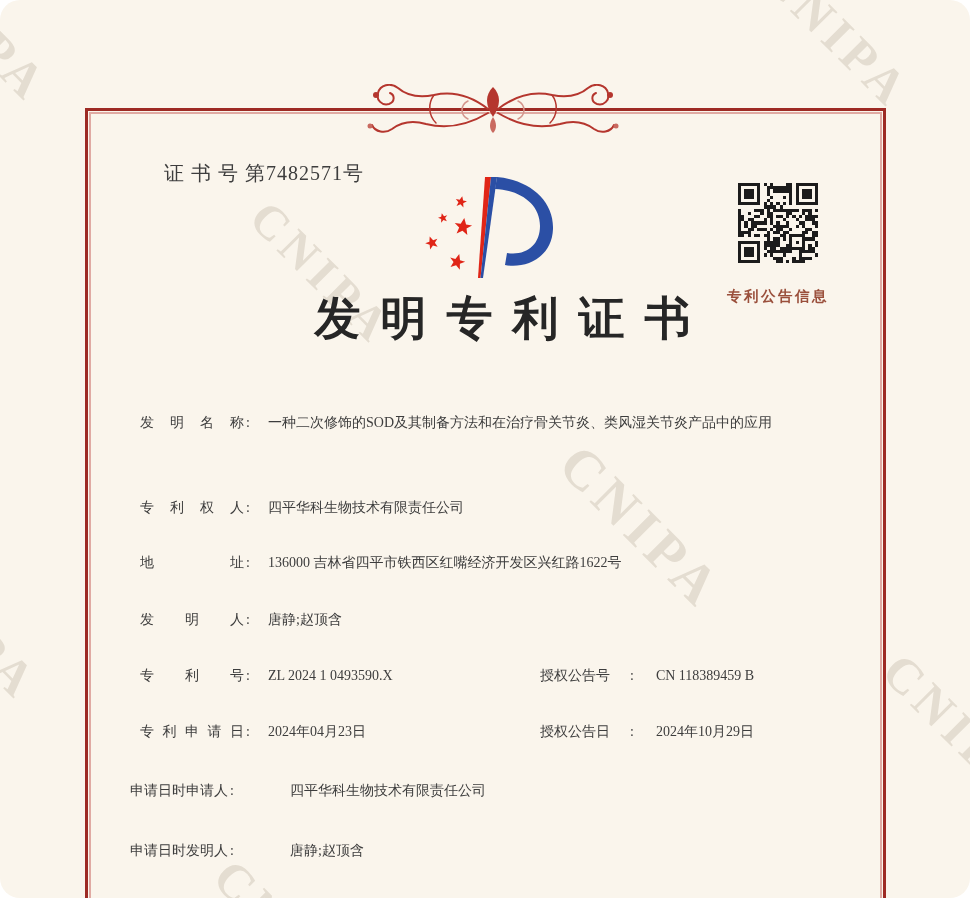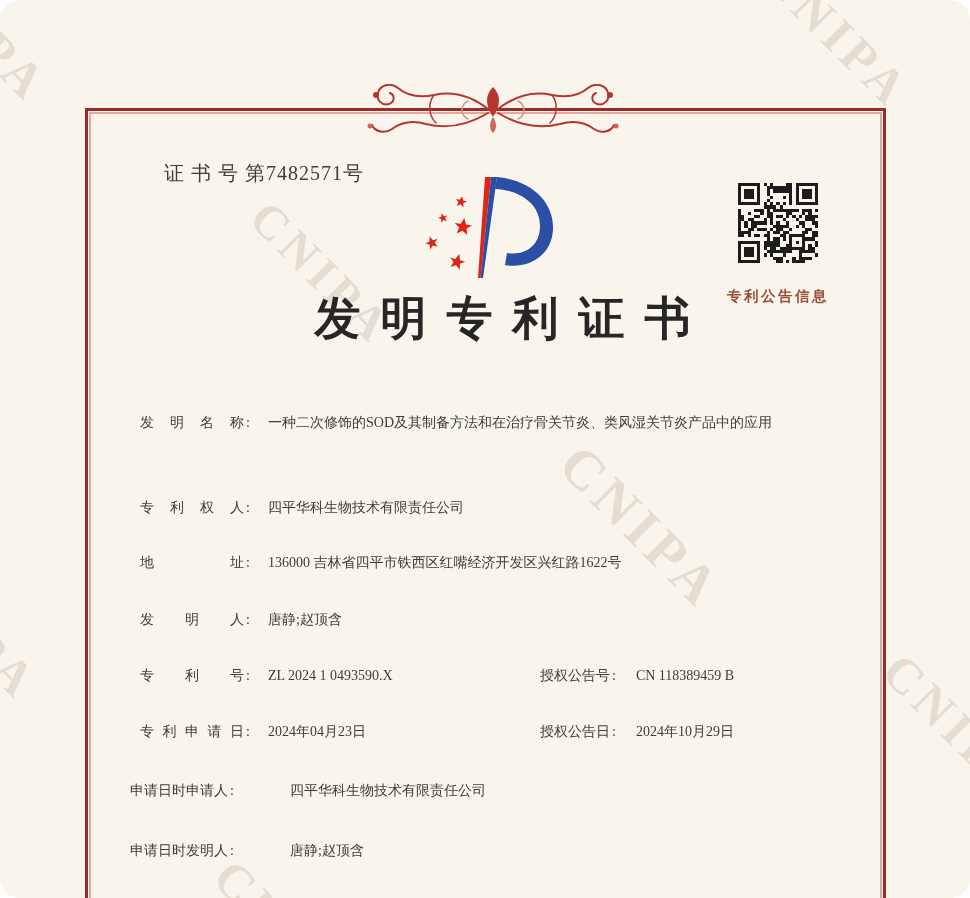--- a/index.html
+++ b/index.html
@@ -37,22 +37,22 @@
   .row{position:absolute;left:140px;display:flex;font-size:14px;color:var(--text);line-height:27px;}
   .row.wide{left:130px;}
   .lbl{flex:0 0 128px;display:flex;}
   .row.wide .lbl{flex:0 0 160px;}
   .lbl-in{display:inline-block;width:104px;text-align:justify;text-align-last:justify;}
   .row.wide .lbl-in{width:auto;text-align:left;text-align-last:auto;}
   .colon{margin-left:2px;}
   .val{white-space:nowrap;}
   .val.wrap{white-space:normal;width:566px;line-height:35px;}
   .row .lbl.tall{line-height:35px;}
-  .group2{position:absolute;left:400px;top:0;display:flex;white-space:nowrap;}
-  .val2{margin-left:20px;}
+  .group2{position:absolute;left:400px;top:0;display:flex;white-space:nowrap;gap:18px;}
+  .val2{margin-left:4px;}
 </style>
 </head>
 <body>
 
 <div class="card">
 
   <span class="wm" style="left:-70px;top:-58px;font-size:50px">CNIPA</span>
   <span class="wm" style="left:792px;top:-52px;font-size:50px">CNIPA</span>
   <span class="wm" style="left:278px;top:190px;font-size:48px">CNIPA</span>
   <span class="wm" style="left:592px;top:432px;font-size:56px">CNIPA</span>

